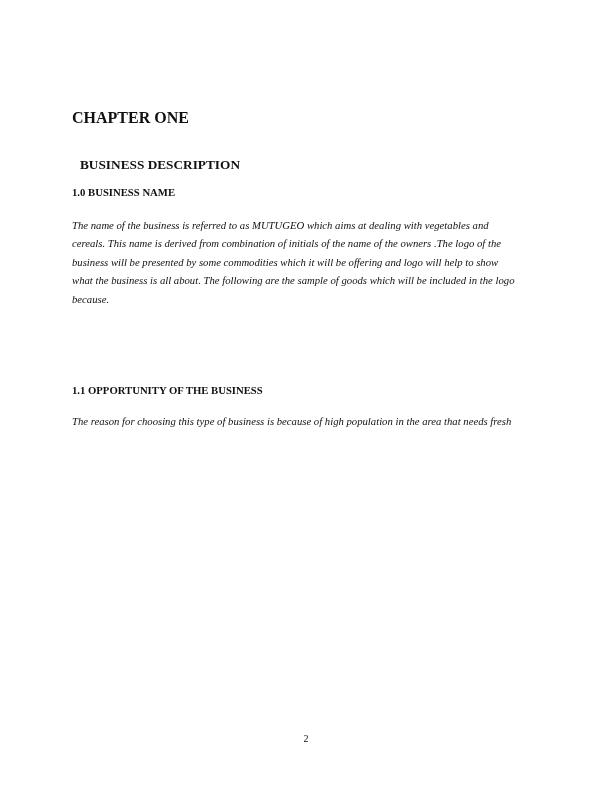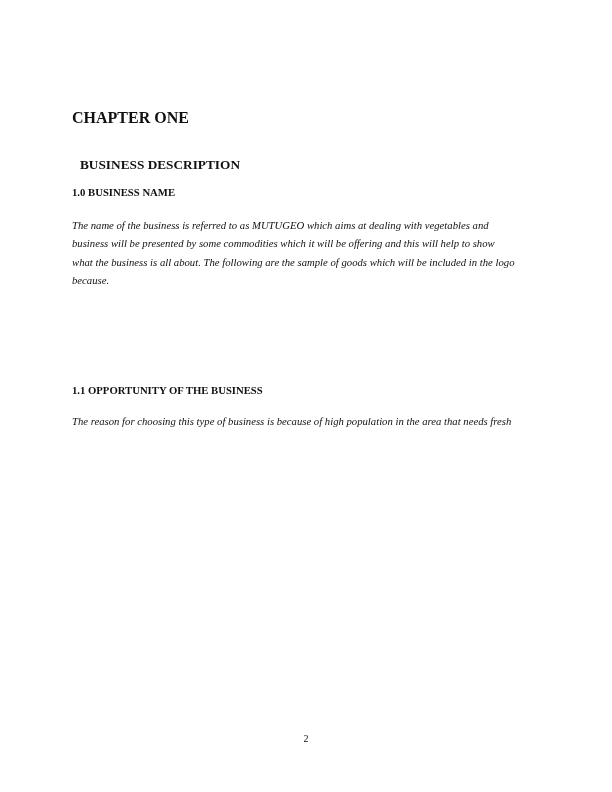--- a/index.html
+++ b/index.html
@@ -16,21 +16,22 @@
 </head>
 <body>
 
 <div class="page">
   <h1 class="h1" style="top:109px;font-family:Liberation Serif, serif;">CHAPTER ONE</h1>
   <h2 class="h2" style="top:149px;">BUSINESS DESCRIPTION</h2>
 
   <h3 class="h3" style="top:186px;text-align:center;">1.0 BUSINESS NAME</h3>
   <div class="para" style="top:216px;">
     <span class="line">The name of the business is referred to as MUTUGEO which aims at dealing with vegetables and</span>
-    <span class="line">business will be presented by some commodities which it will be offering and this will help to  show</span>
+    <span class="line">cereals. This name is derived from combination of initials of the name of the owners .The logo of the</span>
+    <span class="line">business will be presented by some commodities which it will be offering and logo will help to  show</span>
     <span class="line">what the business is all about. The following are the sample of goods which will be included in the logo</span>
     <span class="line">because.</span>
   </div>
 
   <h3 class="h3" style="top:384px;text-align:center;">1.1 OPPORTUNITY OF THE BUSINESS</h3>
   <div class="para" style="top:412px;">
     <span class="line">The reason for choosing this type of business is because of high population in the area that needs fresh</span>
   </div>
 
   <div class="pagenum">2</div>

